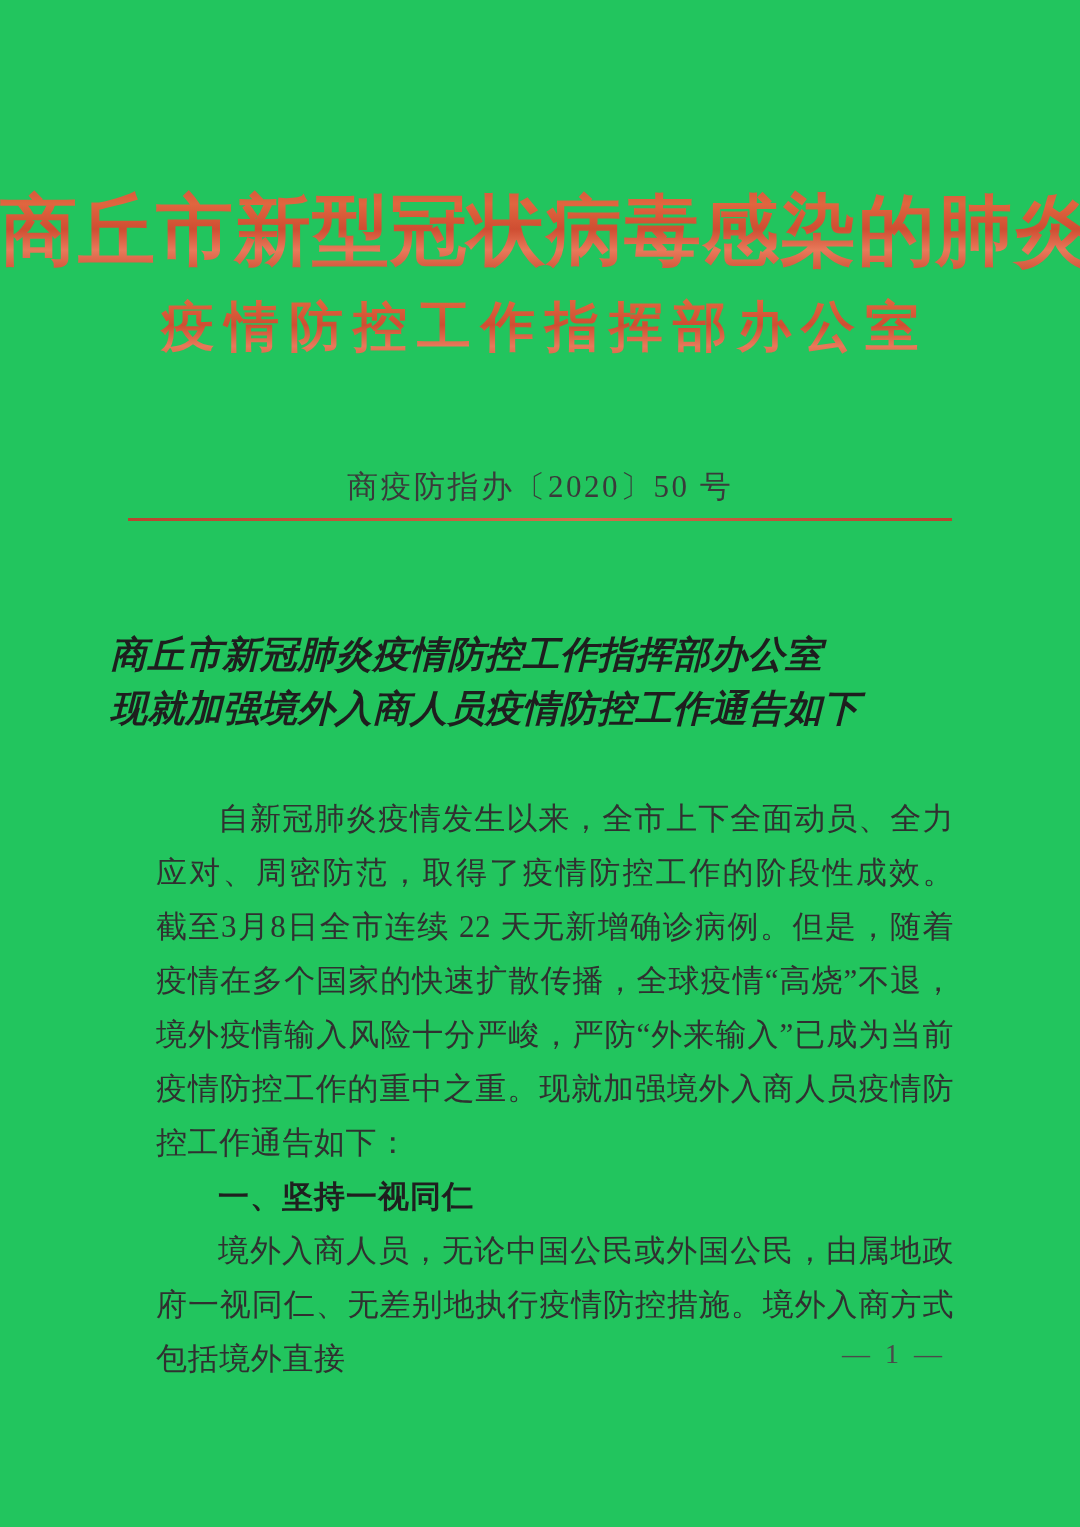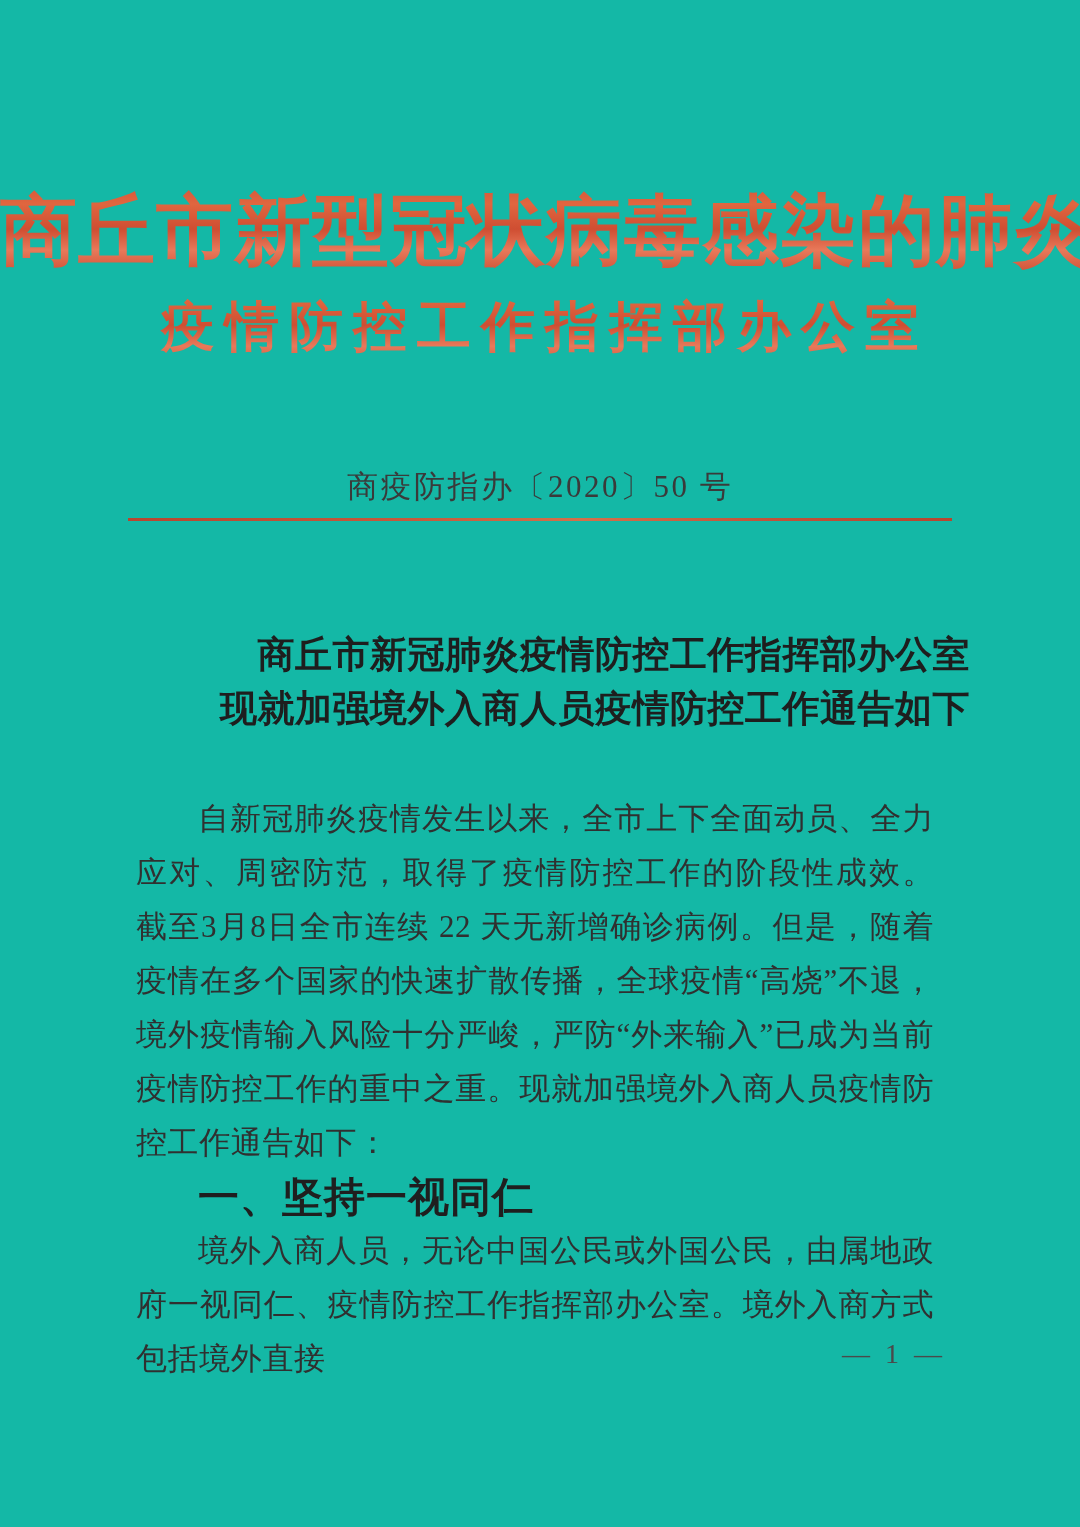--- a/index.html
+++ b/index.html
@@ -11,21 +11,21 @@
     width: 1080px;
     height: 1527px;
     position: relative;
     font-family: "Liberation Serif", "DejaVu Serif", serif;
     overflow: hidden;
   }
 
   .page {
     position: absolute;
     inset: 0;
-    background: #14b8a6;
+    background: #22c55e;
   }
 
   
   .masthead {
     position: absolute;
     left: 0;
     right: 0;
     top: 183px;
     text-align: center;
     user-select: none;
@@ -87,57 +87,58 @@
         #c1523a 78%,
         #b8452f 100%);
   }
 
   
   .doc-title {
     position: absolute;
     left: 110px;
     right: 110px;
     top: 628px;
-    text-align: right;
+    text-align: left;
+    font-style: italic;
   }
   .doc-title-line {
     display: block;
     font-family: "Liberation Serif", "DejaVu Serif", serif;
     font-weight: bold;
     font-size: 37px;
     line-height: 54px;
     letter-spacing: 0.5px;
     color: #1e1e1e;
     white-space: nowrap;
   }
 
   
   .body-block {
     position: absolute;
-    left: 136px;
+    left: 156px;
     width: 798px;
     top: 792px;
   }
   .para {
     font-family: "Liberation Serif", "DejaVu Serif", serif;
     font-size: 31px;
     line-height: 54px;
     color: #303030;
     text-align: justify;
     text-justify: inter-character;
     letter-spacing: 0.6px;
     margin: 0;
   }
   .para.indent {
     text-indent: 62px;
   }
   .section-heading {
     font-family: "Liberation Sans", "DejaVu Sans", sans-serif;
     font-weight: bold;
-    font-size: 41px;
+    font-size: 31px;
     line-height: 54px;
     letter-spacing: 1px;
     color: #1f1f1f;
     margin: 0;
     text-indent: 62px;
   }
 
   
   .page-footer {
     position: absolute;
@@ -165,18 +166,18 @@
   <div class="red-rule"></div>
 
   <div class="doc-title">
     <span class="doc-title-line">商丘市新冠肺炎疫情防控工作指挥部办公室</span>
     <span class="doc-title-line">现就加强境外入商人员疫情防控工作通告如下</span>
   </div>
 
   <div class="body-block">
     <p class="para indent">自新冠肺炎疫情发生以来，全市上下全面动员、全力应对、周密防范，取得了疫情防控工作的阶段性成效。 截至3月8日全市连续 22 天无新增确诊病例。但是，随着疫情在多个国家的快速扩散传播，全球疫情“高烧”不退，境外疫情输入风险十分严峻，严防“外来输入”已成为当前疫情防控工作的重中之重。现就加强境外入商人员疫情防控工作通告如下：</p>
     <p class="section-heading">一、坚持一视同仁</p>
-    <p class="para indent">境外入商人员，无论中国公民或外国公民，由属地政府一视同仁、疫情防控工作指挥部办公室。境外入商方式包括境外直接</p>
+    <p class="para indent">境外入商人员，无论中国公民或外国公民，由属地政府一视同仁、无差别地执行疫情防控措施。境外入商方式包括境外直接</p>
   </div>
 
   <div class="page-footer">— 1 —</div>
 
 </div>
 
 </body></html>

